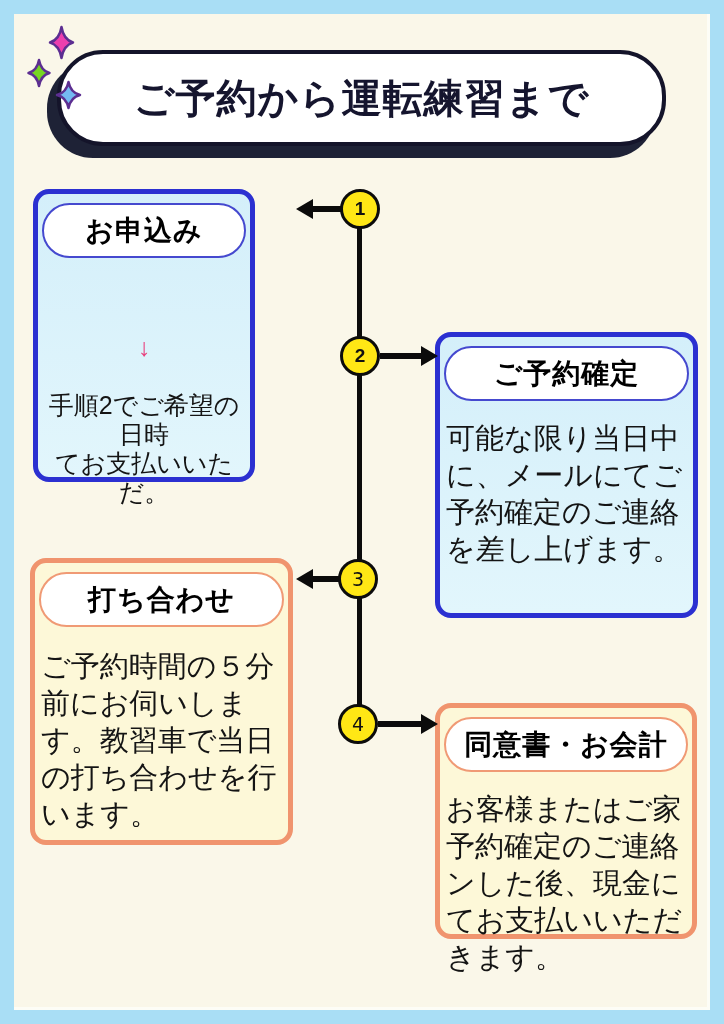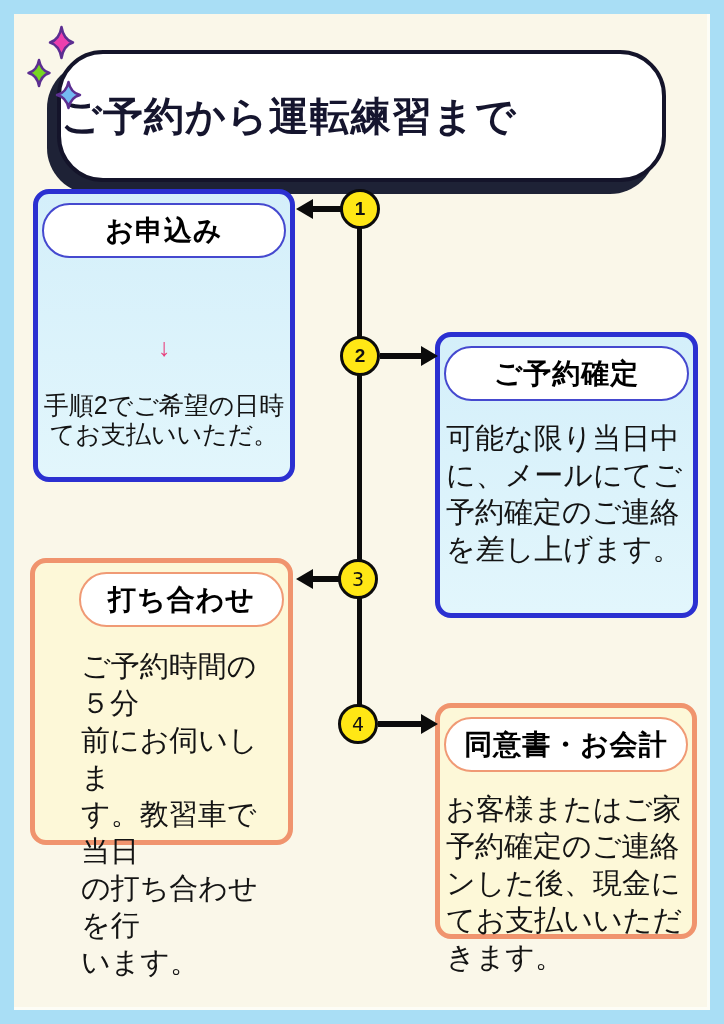--- a/index.html
+++ b/index.html
@@ -17,27 +17,27 @@
     position:absolute;
     left:14px; top:14px; right:14px; bottom:14px;
     background:#faf7e9;            
     border-right:3px solid #fdfdf6;
     border-bottom:3px solid #fdfdf6;
   }
 
   
   .banner {
     position:absolute;
-    left:57px; top:50px; width:609px; height:132px;
+    left:57px; top:50px; width:609px; height:96px;
     background:#ffffff;
     border:4px solid #14142a;
     border-radius:46px;
     box-shadow:-10px 12px 0 #1e2236;
     box-sizing:border-box;
-    display:flex; align-items:center; justify-content:flex-start;
+    display:flex; align-items:center; justify-content:center;
   }
   .banner-title {
     font-size:40px; font-weight:bold; letter-spacing:1px;
     color:#15152e;
   }
 
   .sparkles { position:absolute; left:25px; top:20px; width:70px; height:100px; z-index:5; }
 
   
   .timeline-line {
@@ -130,42 +130,42 @@
   <div class="step-circle" style="left:340px; top:336px;">
     <span class="num-bold">2</span>
   </div>
   <div class="step-circle" style="left:338px; top:559px;">
     <span class="num-thin">3</span>
   </div>
   <div class="step-circle" style="left:338px; top:704px;">
     <span class="num-thin">4</span>
   </div>
 
-  <div class="card blue" style="left:33px; top:189px; width:262px; height:293px;">
+  <div class="card blue" style="left:33px; top:189px; width:222px; height:293px;">
     <div class="pill">
       <span class="pill-title">お申込み</span>
     </div>
     <div class="card-body body-1">
       <span class="down-arrow">↓</span>
       <span>手順2でご希望の日時
 てお支払いいただ。</span>
     </div>
   </div>
 
   <div class="card blue" style="left:435px; top:332px; width:263px; height:286px;">
     <div class="pill">
       <span class="pill-title">ご予約確定</span>
     </div>
     <div class="card-body body-flow body-2">可能な限り当日中
 に、メールにてご
 予約確定のご連絡
 を差し上げます。</div>
   </div>
 
-  <div class="card orange" style="left:30px; top:558px; width:263px; height:287px;padding-left:40px;">
+  <div class="card orange" style="left:30px; top:558px; width:263px; height:287px;">
     <div class="pill">
       <span class="pill-title">打ち合わせ</span>
     </div>
     <div class="card-body body-flow body-3">ご予約時間の５分
 前にお伺いしま
 す。教習車で当日
 の打ち合わせを行
 います。</div>
   </div>
 

